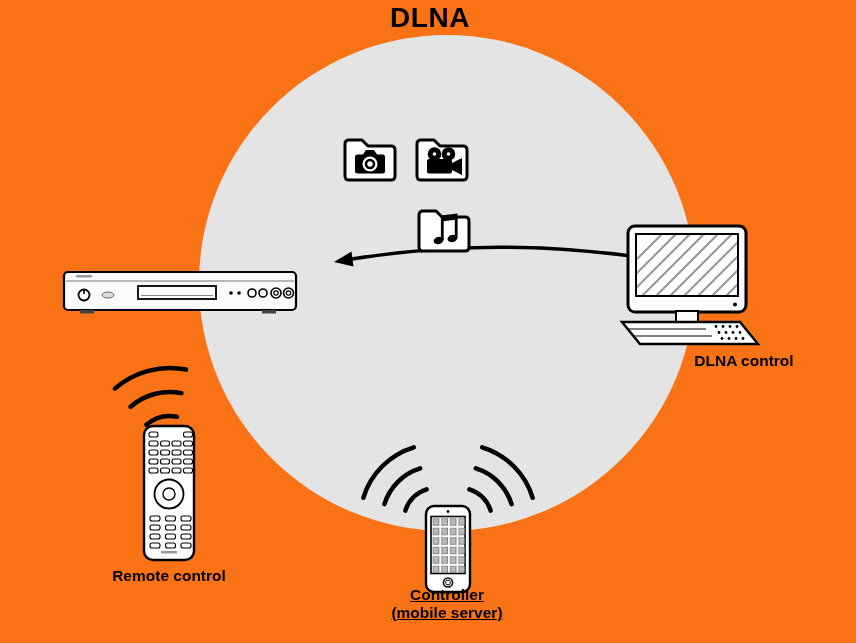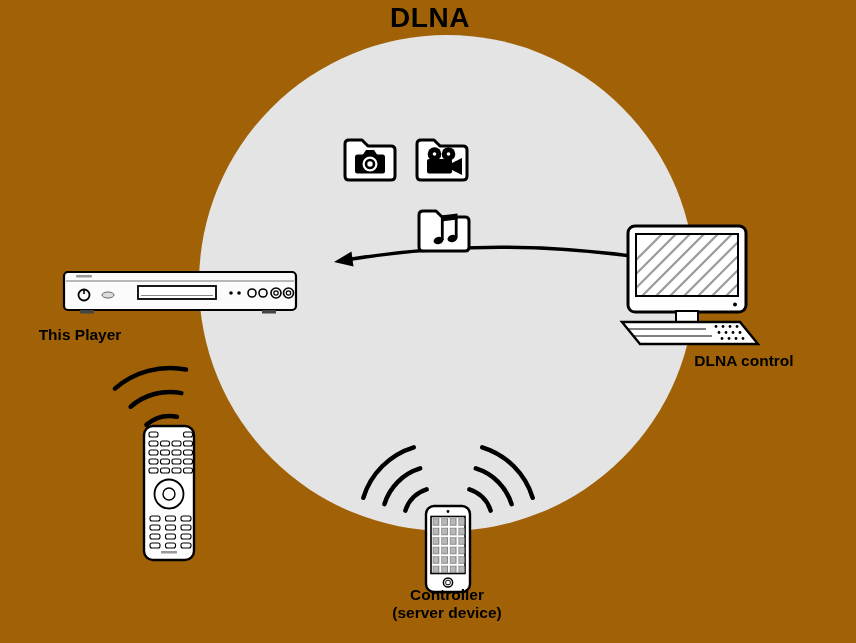--- a/index.html
+++ b/index.html
@@ -1,30 +1,30 @@
 <!DOCTYPE html>
 <html><head>
 <meta charset="utf-8">
 <style>
   html,body{margin:0;padding:0;background:#fff;}
   .stage{
-    position:relative;width:856px;height:643px;background:#a16207;overflow:hidden;
+    position:relative;width:856px;height:643px;background:#f97316;overflow:hidden;
     font-family:"Liberation Sans",sans-serif;color:#000;
   }
   .stage svg{position:absolute;left:0;top:0;}
   .diagram-title{
     position:absolute;top:2px;left:357px;width:146px;
     font-size:28px;font-weight:bold;text-align:center;letter-spacing:.5px;
   }
   .lbl{
     position:absolute;font-size:15.5px;font-weight:bold;text-align:center;line-height:18px;
   }
   .lbl-player{left:14px;top:326px;width:132px;}
   .lbl-remote{left:89px;top:567px;width:160px;}
-  .lbl-controller{left:367px;top:586px;width:160px;}
+  .lbl-controller{left:367px;top:586px;width:160px;text-decoration:underline;}
   .lbl-server{left:664px;top:352px;width:160px;}
   .lbl .line{display:block;}
 </style>
 </head>
 <body>
 
 <div class="stage">
 
   <svg width="856" height="643" viewBox="0 0 856 643">
     <defs>
@@ -187,25 +187,25 @@
         <circle cx="722" cy="338.5" r="1.4"></circle>
           <circle cx="729" cy="338.5" r="1.4"></circle>
           <circle cx="736" cy="338.5" r="1.4"></circle>
           <circle cx="743" cy="338.5" r="1.4"></circle>
       </g>
     </g>
   </svg>
 
   <div class="diagram-title">DLNA</div>
 
-  <div class="lbl lbl-player">This Player</div>
-
+
+  <div class="lbl lbl-remote">Remote control</div>
 
   <div class="lbl lbl-controller">
     <span class="line">Controller</span>
-    <span class="line">(server device)</span>
+    <span class="line">(mobile server)</span>
   </div>
 
   <div class="lbl lbl-server">
     <span class="line">DLNA control</span>
   </div>
 
 </div>
 
 </body></html>

